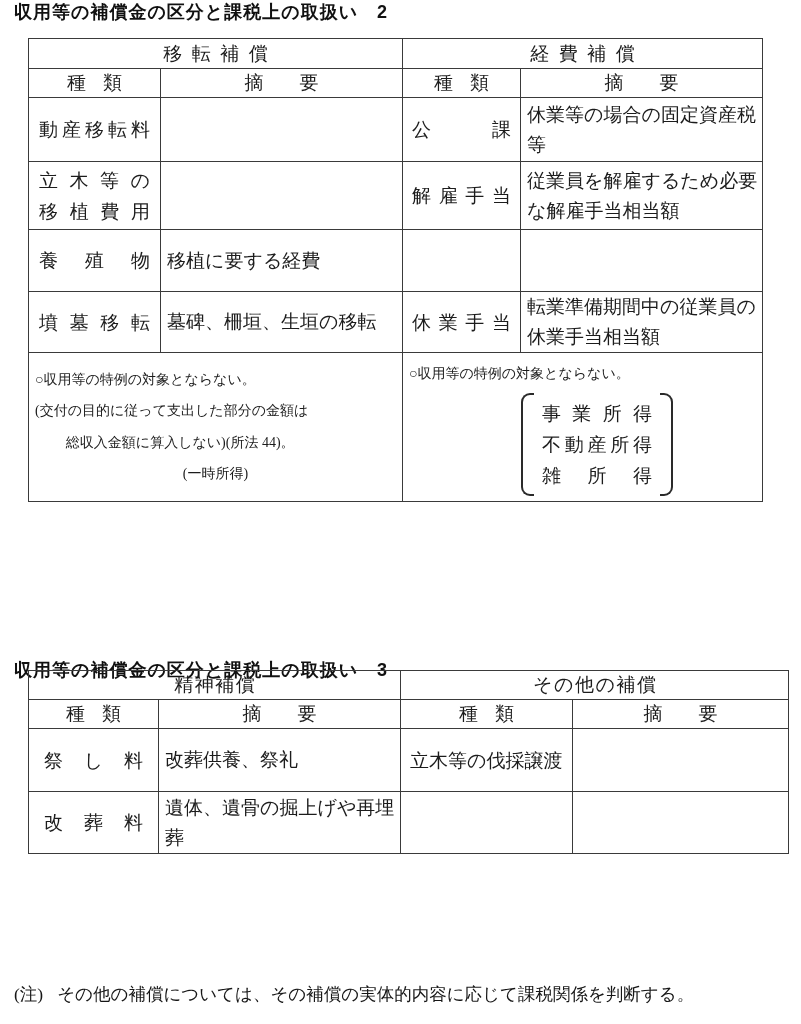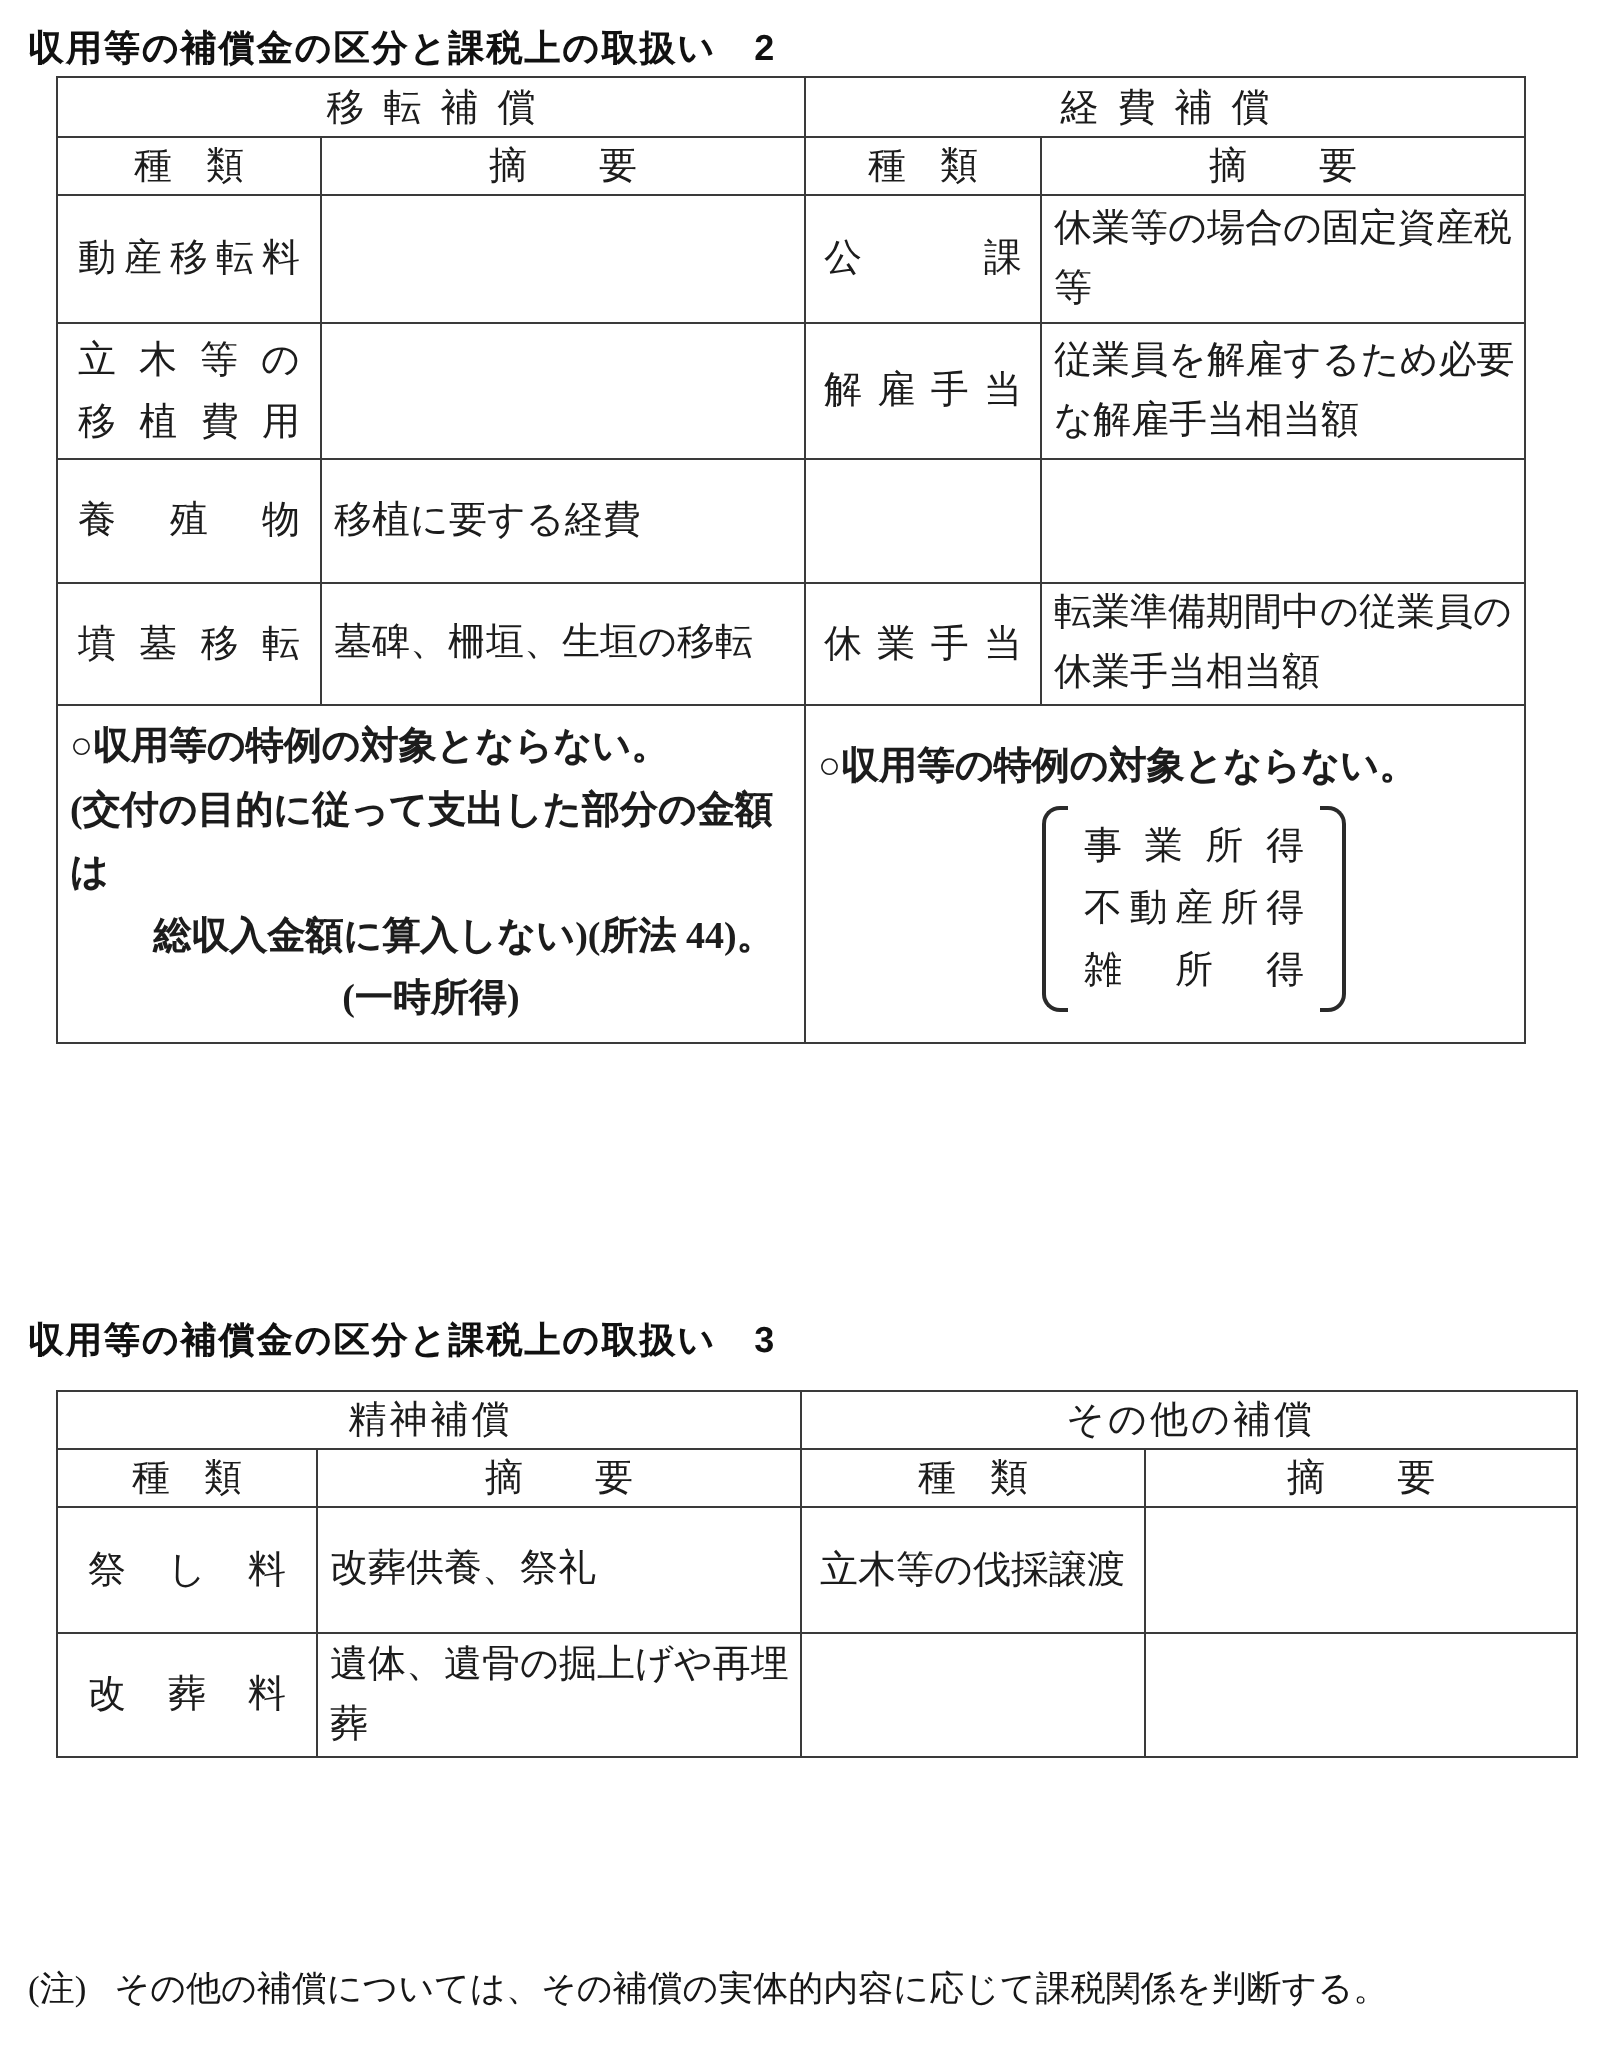--- a/index.html
+++ b/index.html
@@ -13,31 +13,31 @@
     overflow: hidden;
   }
   .doc-title {
     position: absolute; left: 14px;
     font-family: "Liberation Sans", sans-serif;
     font-weight: bold;
     font-size: 18px;
     letter-spacing: 1px;
     color: #111;
   }
-  #title1 { top: 12px; }
+  #title1 { top: 0; }
   #title2 { top: 658px; }
 
   table.comp {
     position: absolute;
     border-collapse: collapse;
     table-layout: fixed;
     font-size: 19px;
   }
   #table1 { left: 28px; top: 38px; width: 734px; }
-  #table2 { left: 28px; top: 695px; width: 760px; }
+  #table2 { left: 28px; top: 670px; width: 760px; }
   table.comp td {
     border: 1.5px solid #3a3a3a;
     vertical-align: middle;
     overflow: hidden;
   }
   
   .gh { text-align: center; font-size: 19px; }
   .ls05 { letter-spacing: .5em; text-indent: .5em; margin-top: 41px; }
   .ls01 { letter-spacing: .08em; text-indent: .08em; }
   .sh { text-align: center; }
@@ -55,21 +55,21 @@
     line-height: 31px;
   }
   .plain { line-height: 31px; }
 
   
   .sc { padding: 0 4px 0 6px; }
   .sc div { line-height: 30px; }
 
   
   .fcell { vertical-align: top; padding: 5px 6px; }
-  .fl { font-size: 19px; line-height: 31.5px; font-weight: bold; }
+  .fl { font-size: 14px; line-height: 31.5px; }
   .indent1 { text-indent: 2.2em; }
   .centered { text-align: center; }
 
   
   .bracket-group { display: flex; align-items: stretch; margin: 3px 0 0 112px; width: 152px; }
   .bracket { width: 13px; flex: 0 0 13px; }
   .bracket-left {
     border-left: 2.5px solid #2a2a2a;
     border-top: 2.5px solid #2a2a2a;
     border-bottom: 2.5px solid #2a2a2a;

